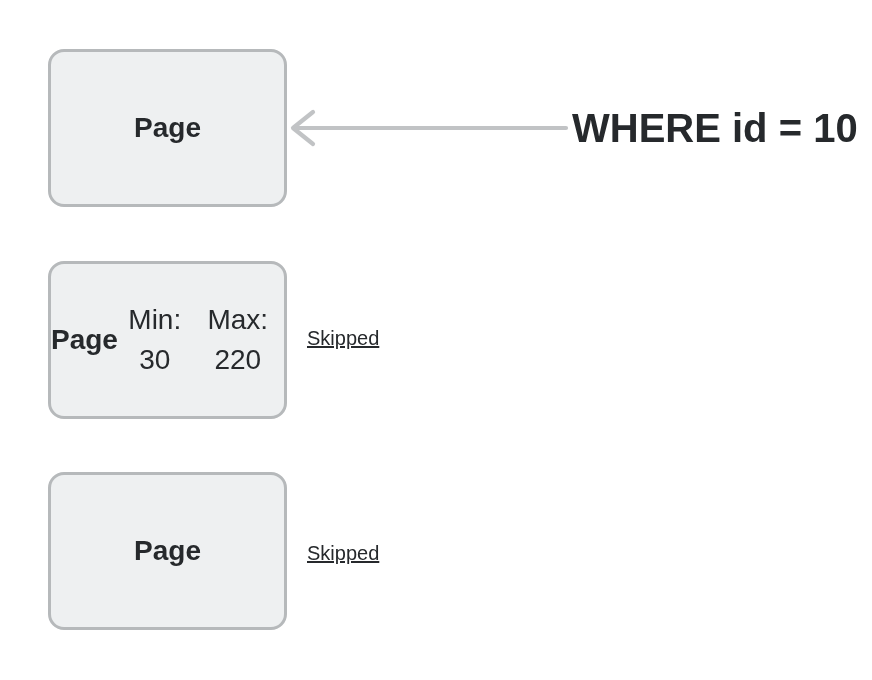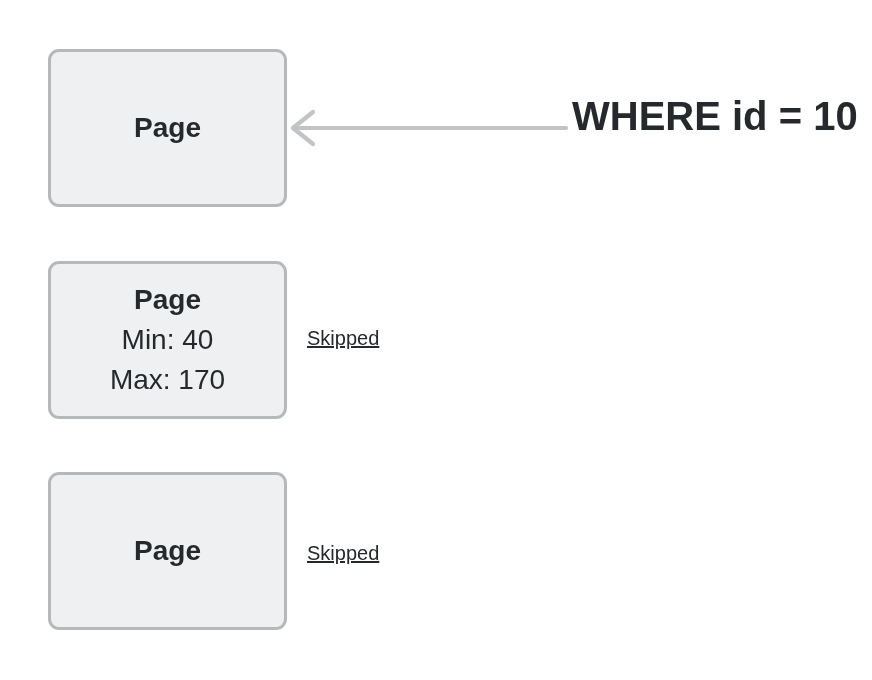--- a/index.html
+++ b/index.html
@@ -21,23 +21,23 @@
     background: var(--background);
     overflow: hidden;
   }
   .page-box {
     position: absolute;
     left: 48px;
     width: 239px;
     height: 158px;
     background: var(--box-fill);
     border: 3px solid var(--box-border);
-    border-radius: 11px;
+    border-radius: 16px;
     display: flex;
-    flex-direction: column;
+    flex-direction: row;
     align-items: center;
     justify-content: center;
     text-align: center;
     color: var(--text-dark);
   }
   .page-box .line {
     display: block;
     font-size: 28px;
     line-height: 40px;
     color: var(--text-dark);
@@ -60,21 +60,21 @@
     fill: none;
     stroke: var(--arrow);
     stroke-width: 4.2;
     stroke-linecap: round;
     stroke-linejoin: round;
   }
 
   .where-label {
     position: absolute;
     left: 572px;
-    top: 94px;
+    top: 106px;
     font-size: 40px;
     line-height: 44px;
     font-weight: bold;
     color: var(--text-dark);
     white-space: nowrap;
   }
 
   .skipped-label {
     position: absolute;
     left: 307px;
@@ -98,22 +98,22 @@
 
   <svg class="where-arrow" viewBox="0 0 282 44" aria-hidden="true">
     <polyline class="stroke" points="24,6 4,22 24,38"></polyline>
     <line class="stroke" x1="6" y1="22" x2="277" y2="22"></line>
   </svg>
 
   <div class="where-label">WHERE id = 10</div>
 
   <div class="page-box box-2">
     <span class="line title">Page</span>
-    <span class="line">Min: 40</span>
-    <span class="line">Max: 170</span>
+    <span class="line">Min: 30</span>
+    <span class="line">Max: 220</span>
   </div>
   <div class="skipped-label skipped-1">Skipped</div>
 
   <div class="page-box box-3">
     <span class="line title">Page</span>
   </div>
   <div class="skipped-label skipped-2">Skipped</div>
 
 </div>
 

